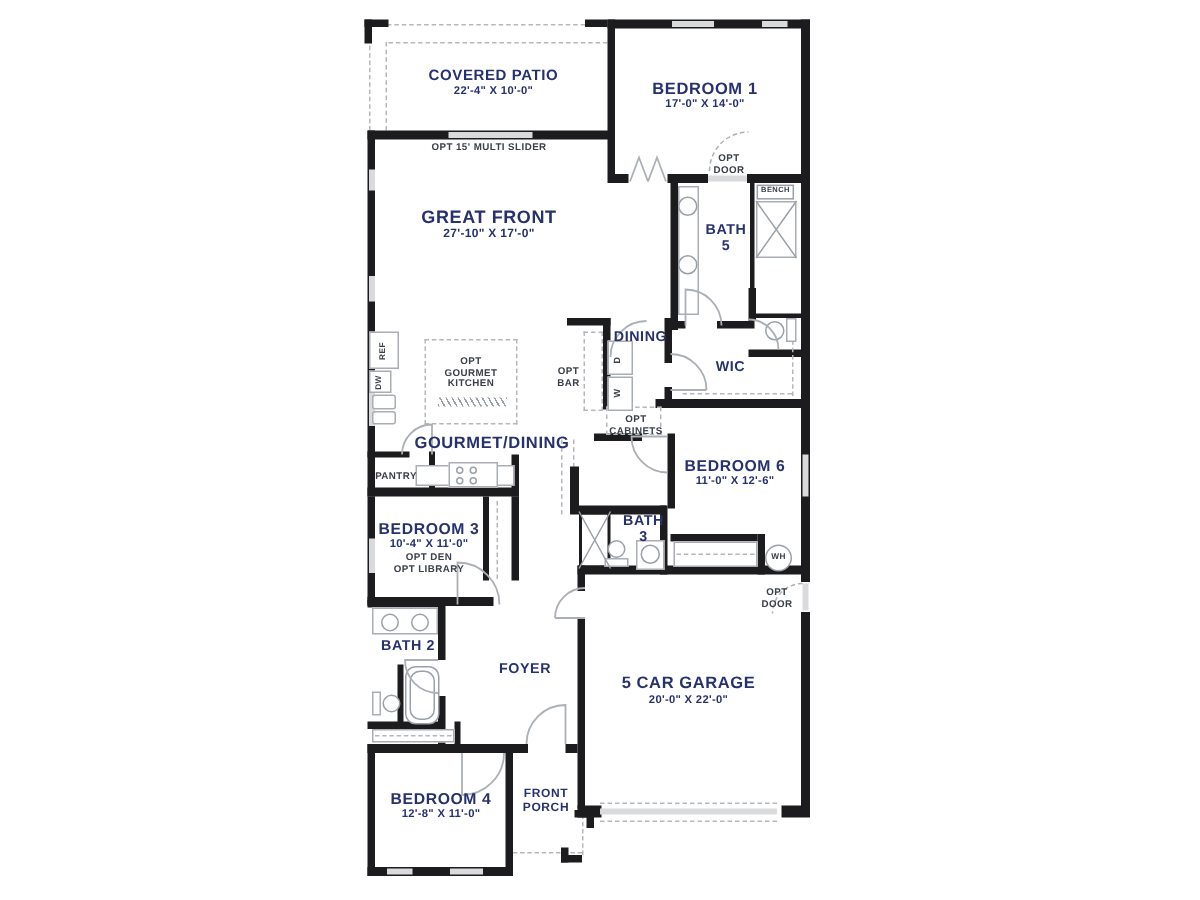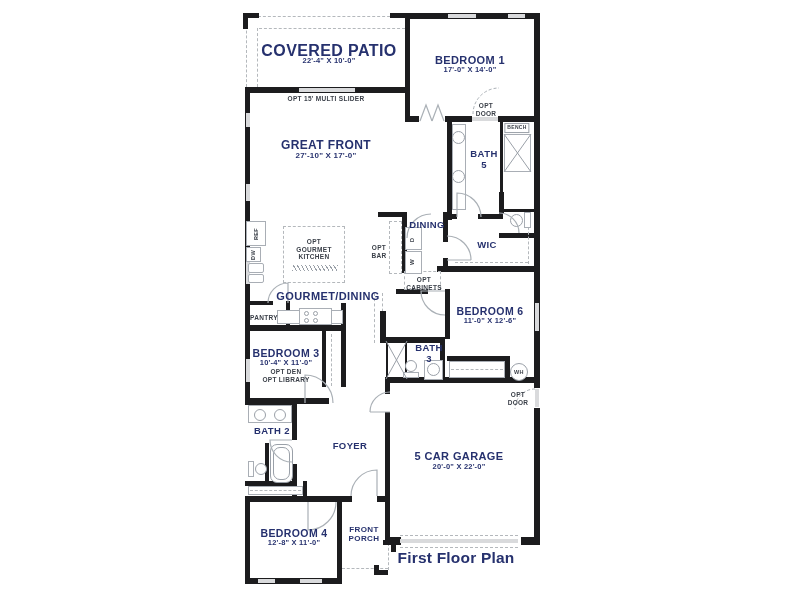--- a/index.html
+++ b/index.html
@@ -178,21 +178,21 @@
     <g fill="none" stroke="#aab0b6" stroke-width="1" stroke-dasharray="3 2">
       <path d="M473,114 A26,26 0 0 1 499,88"></path>
       <path d="M535,389 A20,20 0 0 0 515,409"></path>
     </g>
     <g fill="none" stroke="#9aa0a8" stroke-width="1">
       <path d="M504,134 L531,172 M531,134 L504,172"></path>
       <path d="M386,341 L407,379 M407,341 L386,379"></path>
     </g>
   </svg>
 
-  <div class="lbl" style="left:329px;top:51px;font-size:16px;">COVERED PATIO</div>
+  <div class="lbl" style="left:329px;top:51px;font-size:10px;">COVERED PATIO</div>
   <div class="lbl dim" style="left:329px;top:61px;">22'-4" X 10'-0"</div>
   <div class="lbl ann" style="left:326px;top:99px;font-size:6.5px;">OPT 15' MULTI SLIDER</div>
 
   <div class="lbl" style="left:470px;top:60px;font-size:11px;">BEDROOM 1</div>
   <div class="lbl dim" style="left:470px;top:70px;">17'-0" X 14'-0"</div>
   <div class="lbl ann wr" style="left:486px;top:110px;width:30px;font-size:6.5px;">OPT DOOR</div>
 
   <div class="lbl" style="left:326px;top:145px;font-size:12px;">GREAT FRONT</div>
   <div class="lbl dim" style="left:326px;top:156px;font-size:8px;">27'-10" X 17'-0"</div>
 
@@ -226,14 +226,13 @@
   <div class="lbl" style="left:272px;top:431px;font-size:9.5px;">BATH 2</div>
   <div class="lbl" style="left:350px;top:446px;font-size:9.5px;">FOYER</div>
 
   <div class="lbl" style="left:459px;top:456px;font-size:11px;">5 CAR GARAGE</div>
   <div class="lbl dim" style="left:459px;top:467px;">20'-0" X 22'-0"</div>
 
   <div class="lbl" style="left:294px;top:533px;font-size:10.5px;">BEDROOM 4</div>
   <div class="lbl dim" style="left:294px;top:543px;">12'-8" X 11'-0"</div>
   <div class="lbl wr" style="left:364px;top:534px;width:46px;font-size:8px;">FRONT PORCH</div>
 
-  <div class="lbl" style="left:456px;top:558px;font-size:15.5px;letter-spacing:.2px;">First Floor Plan</div>
 </div>
 
 </body></html>

